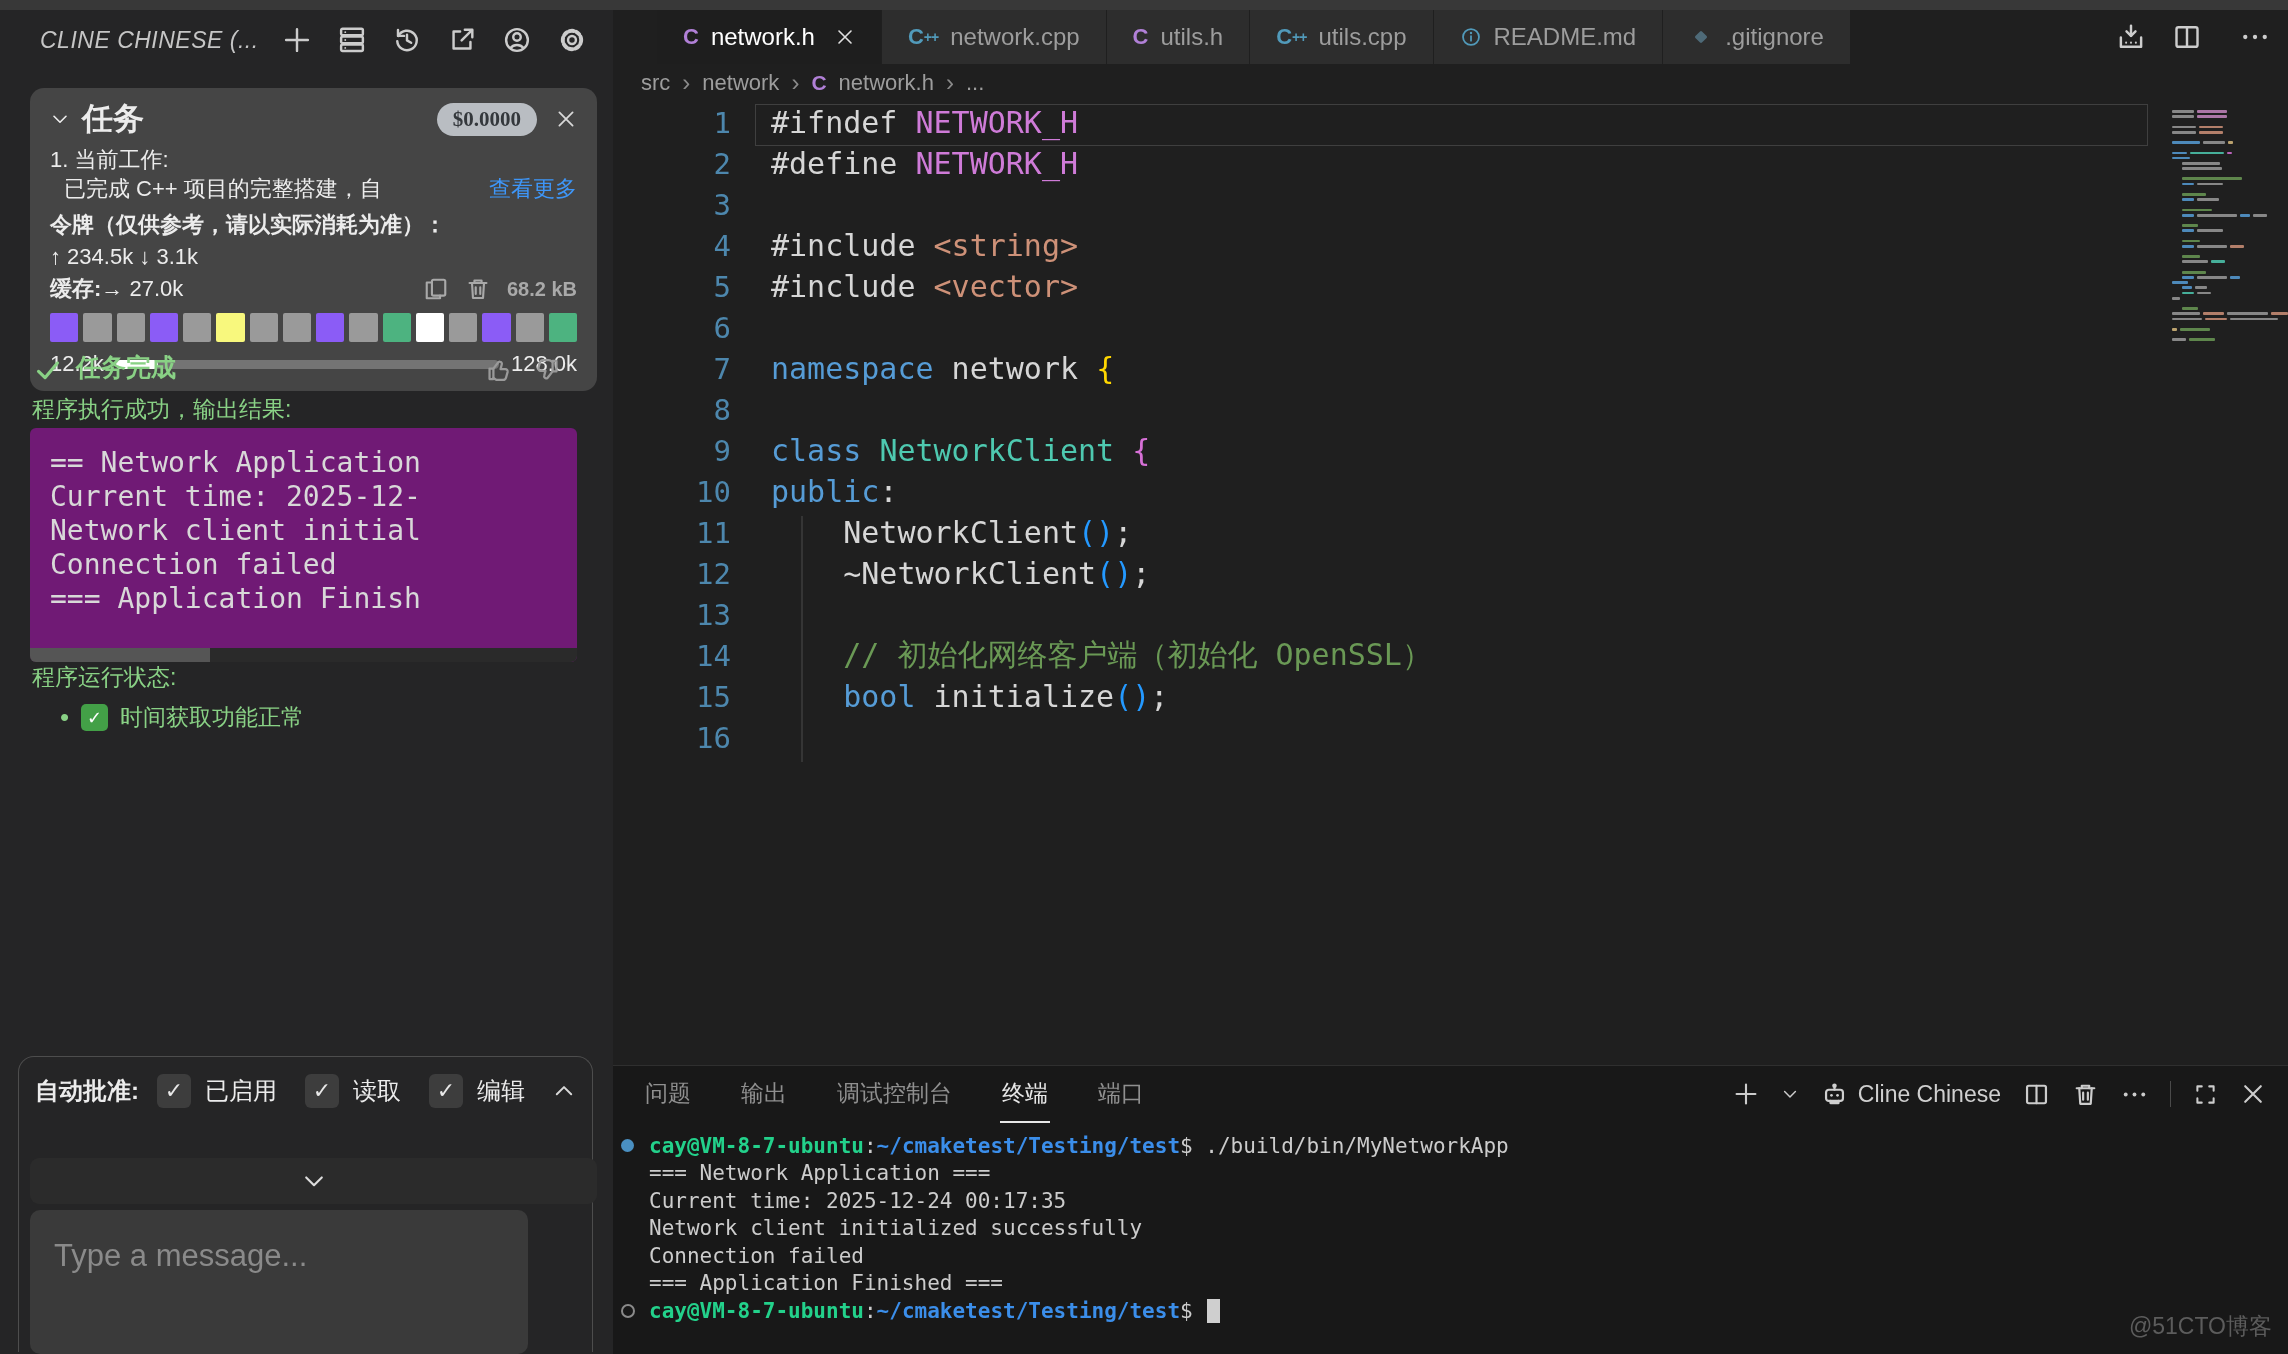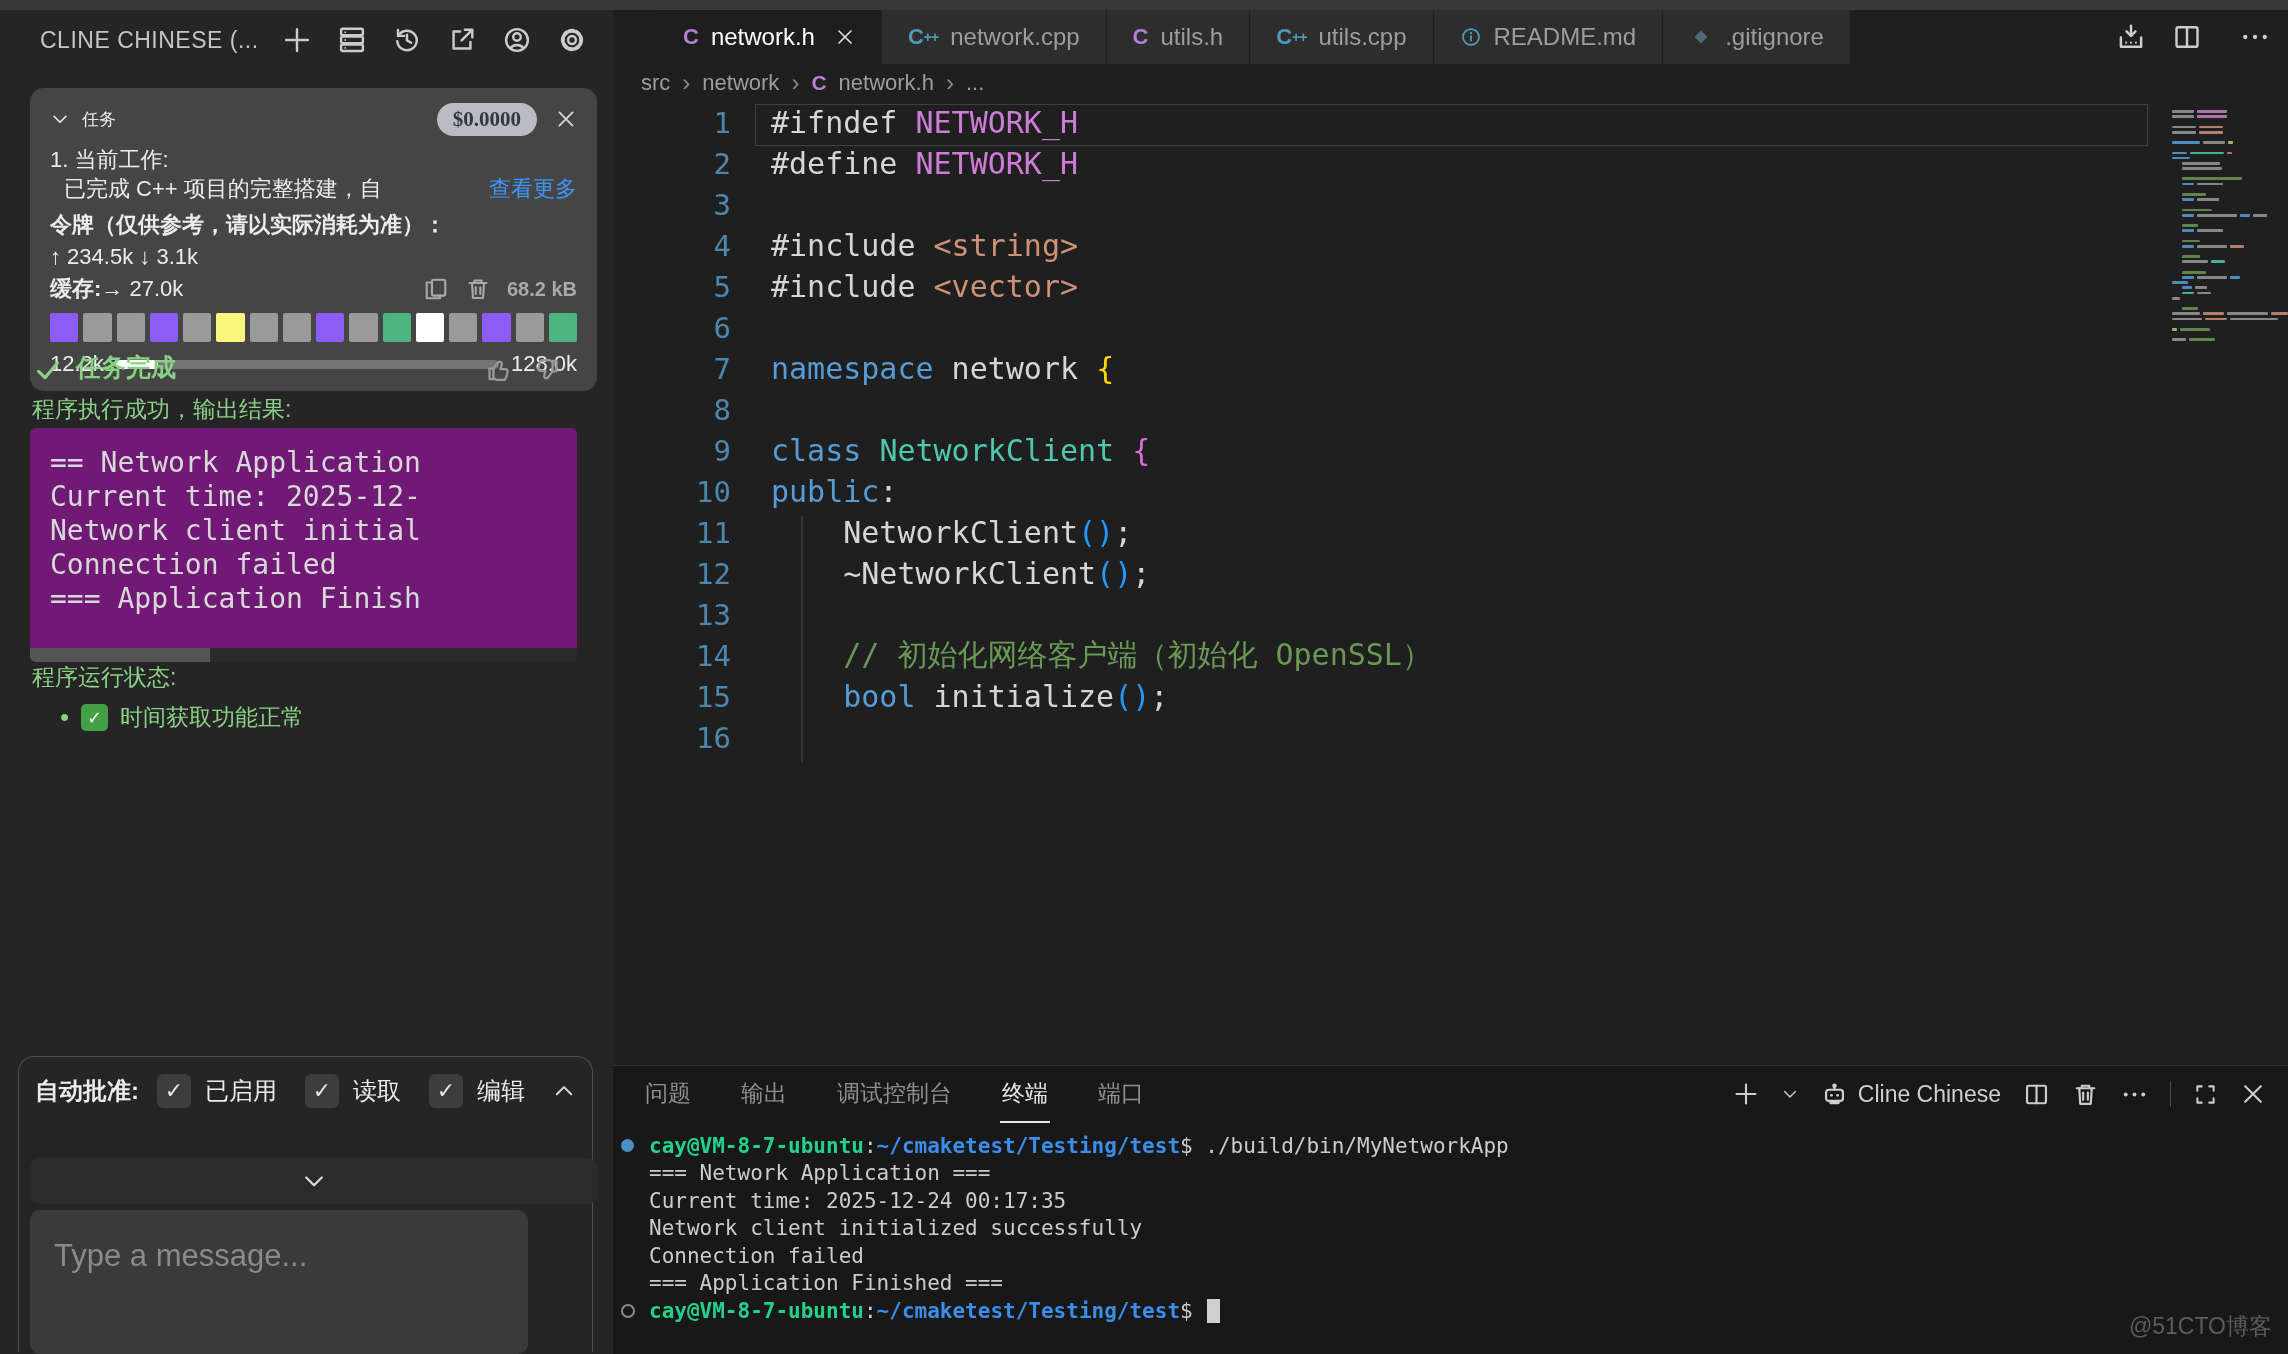--- a/index.html
+++ b/index.html
@@ -3,30 +3,30 @@
 <meta charset="utf-8">
 <style>
   html,body{margin:0;padding:0;background:#111;}
   #stage{position:relative;width:2288px;height:1354px;background:#1f1f1f;overflow:hidden;
     font-family:"Liberation Sans","DejaVu Sans",sans-serif;color:#d6d6d6;}
   .mono{font-family:"DejaVu Sans Mono","Liberation Mono",monospace;}
   
   #top-strip{position:absolute;left:0;top:0;width:2288px;height:10px;background:#383838;}
   
   #sidebar{position:absolute;left:0;top:10px;width:613px;height:1344px;background:#252526;}
-  .sb-header{position:absolute;left:0;top:8px;width:613px;height:44px;display:flex;align-items:center;}
+  .sb-header{position:absolute;left:0;top:8px;width:613px;height:44px;display:flex;align-items:center;font-style:italic;}
   .sb-title{margin-left:40px;font-size:23px;letter-spacing:.5px;color:#c5c5c5;}
   #sb-icons{margin-left:auto;margin-right:26px;display:flex;gap:25px;align-items:center;color:#cccccc;}
   .ic{display:inline-flex;align-items:center;justify-content:center;}
   .ic svg{stroke:currentColor;fill:none;stroke-width:1.3;stroke-linecap:round;stroke-linejoin:round;}
   
   #task-card{position:absolute;left:30px;top:78px;width:527px;background:#454545;border-radius:14px;
     padding:12px 20px 14px 20px;font-size:22px;color:#ececec;}
   .tc-row1{display:flex;align-items:center;height:38px;}
-  .tc-title{font-weight:normal;font-size:17px;margin-left:12px;}
+  .tc-title{font-weight:bold;font-size:31px;margin-left:12px;}
   .cost-badge{margin-left:auto;background:#b9bdc2;color:#34383c;font-weight:bold;font-size:21px;
     border-radius:17px;padding:4px 16px;font-family:Liberation Serif, serif;}
   .tc-close{margin-left:18px;color:#d8d8d8;}
   .tc-line1{margin-top:8px;line-height:28px;}
   .tc-line2{position:relative;height:30px;line-height:30px;overflow:hidden;white-space:nowrap;padding-left:14px;}
   .see-more{position:absolute;right:0;top:0;color:#3e96f8;background:#454545;padding-left:8px;}
   .see-more::before{content:"";position:absolute;left:-52px;top:0;width:52px;height:30px;
     background:linear-gradient(to right,rgba(69,69,69,0),#454545);}
   .tc-tokens-label{margin-top:7px;font-weight:bold;line-height:28px;}
   .tc-tokens{margin-top:5px;line-height:26px;}

